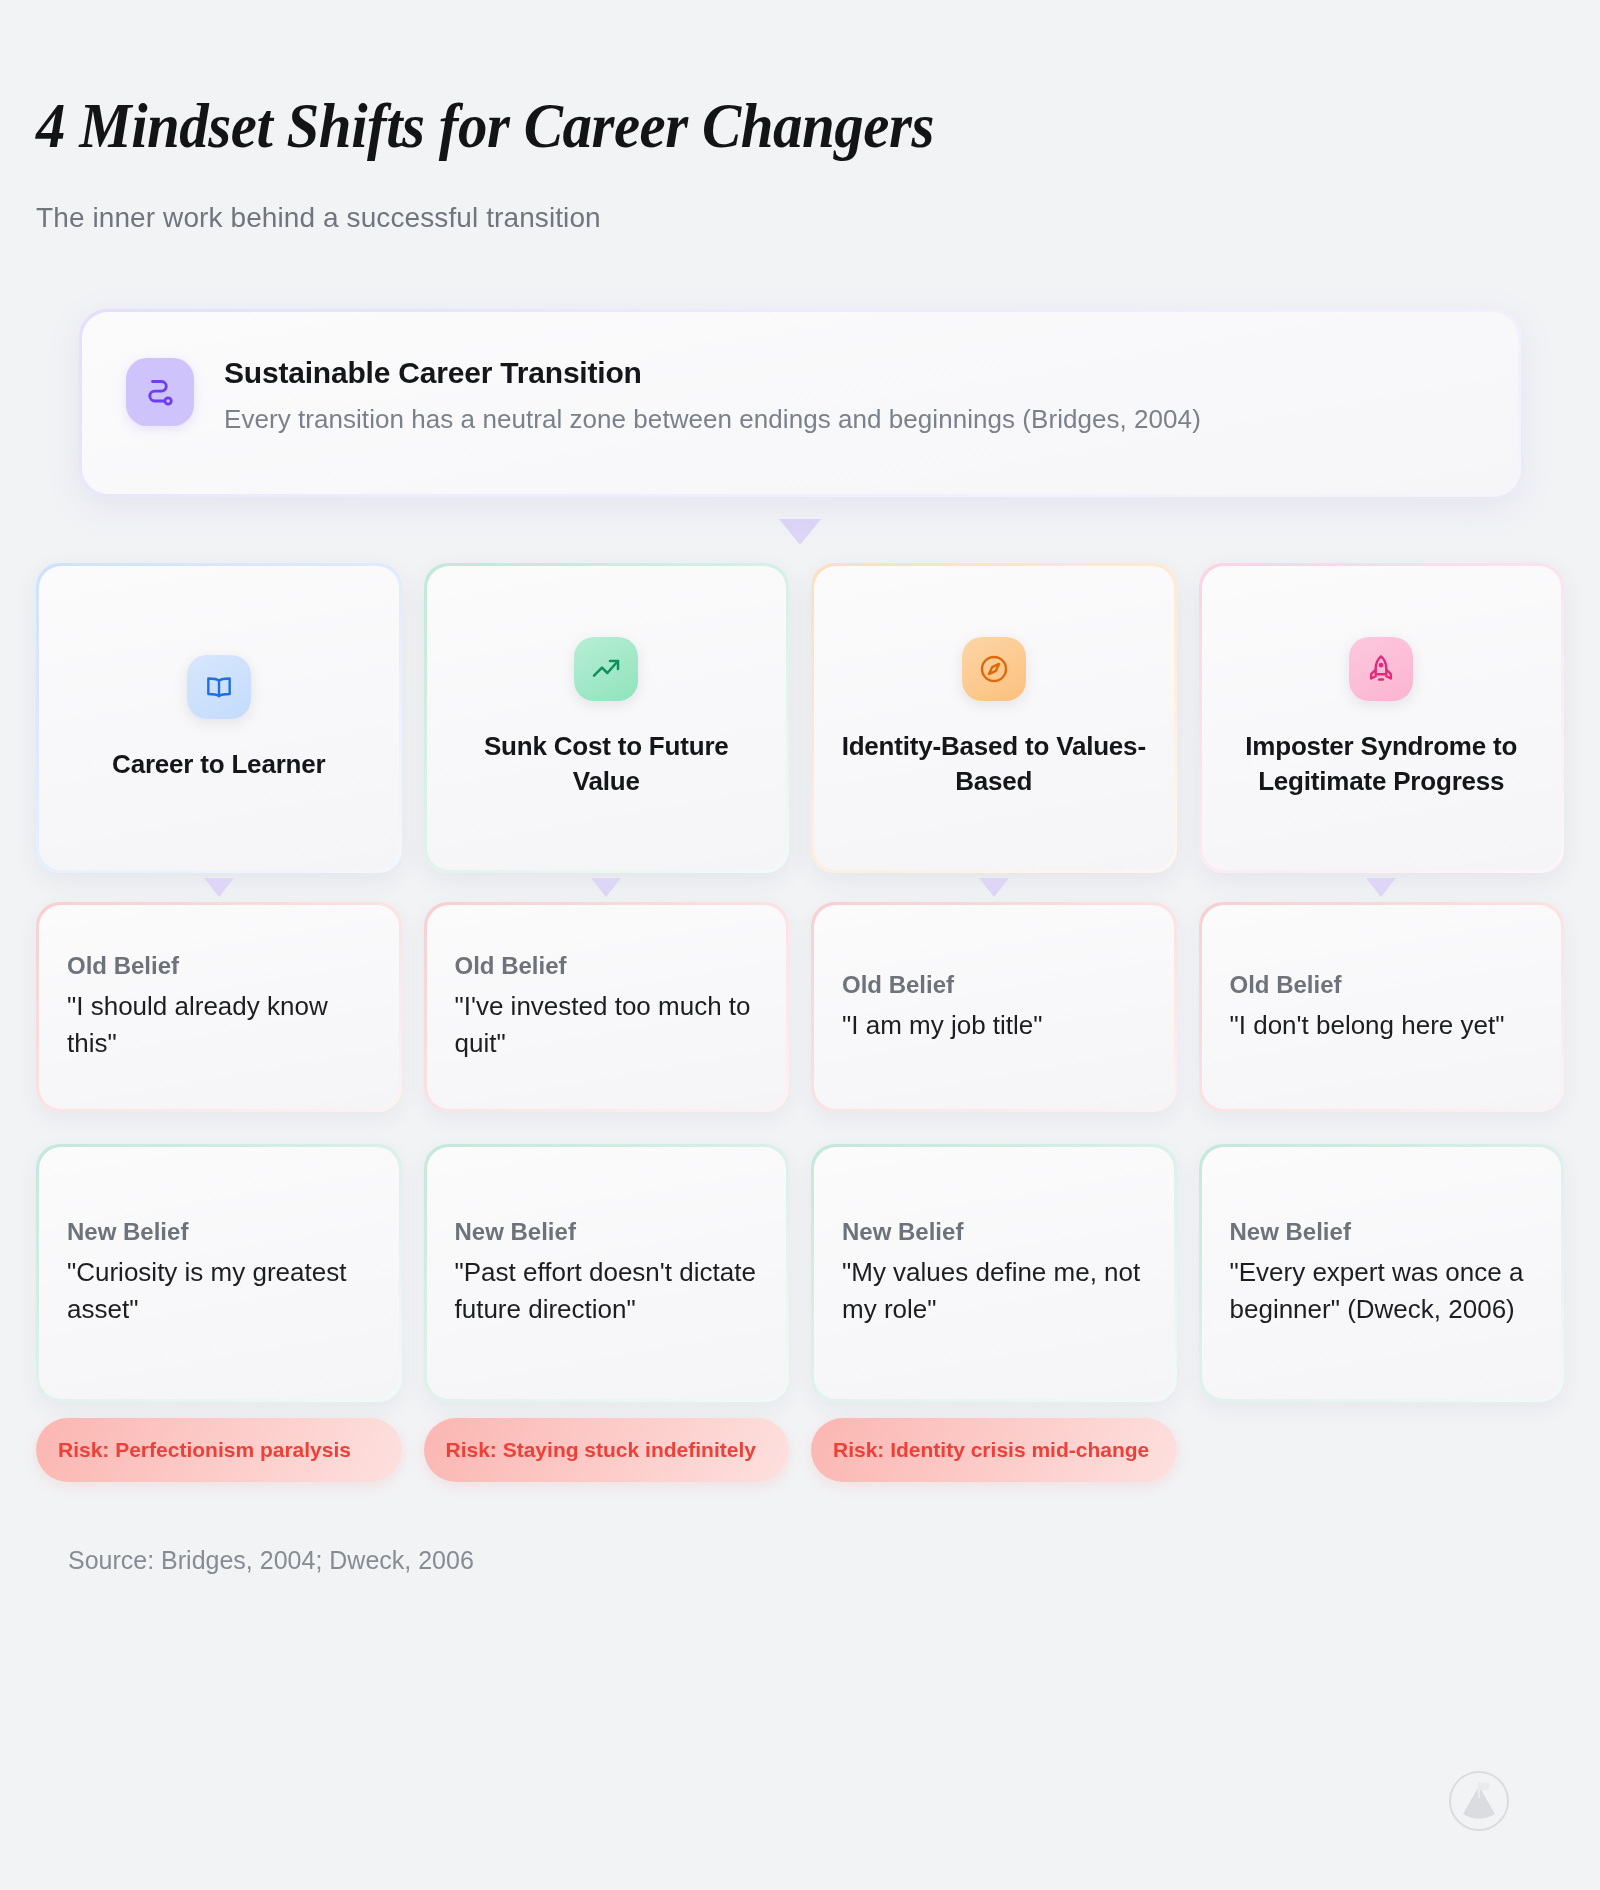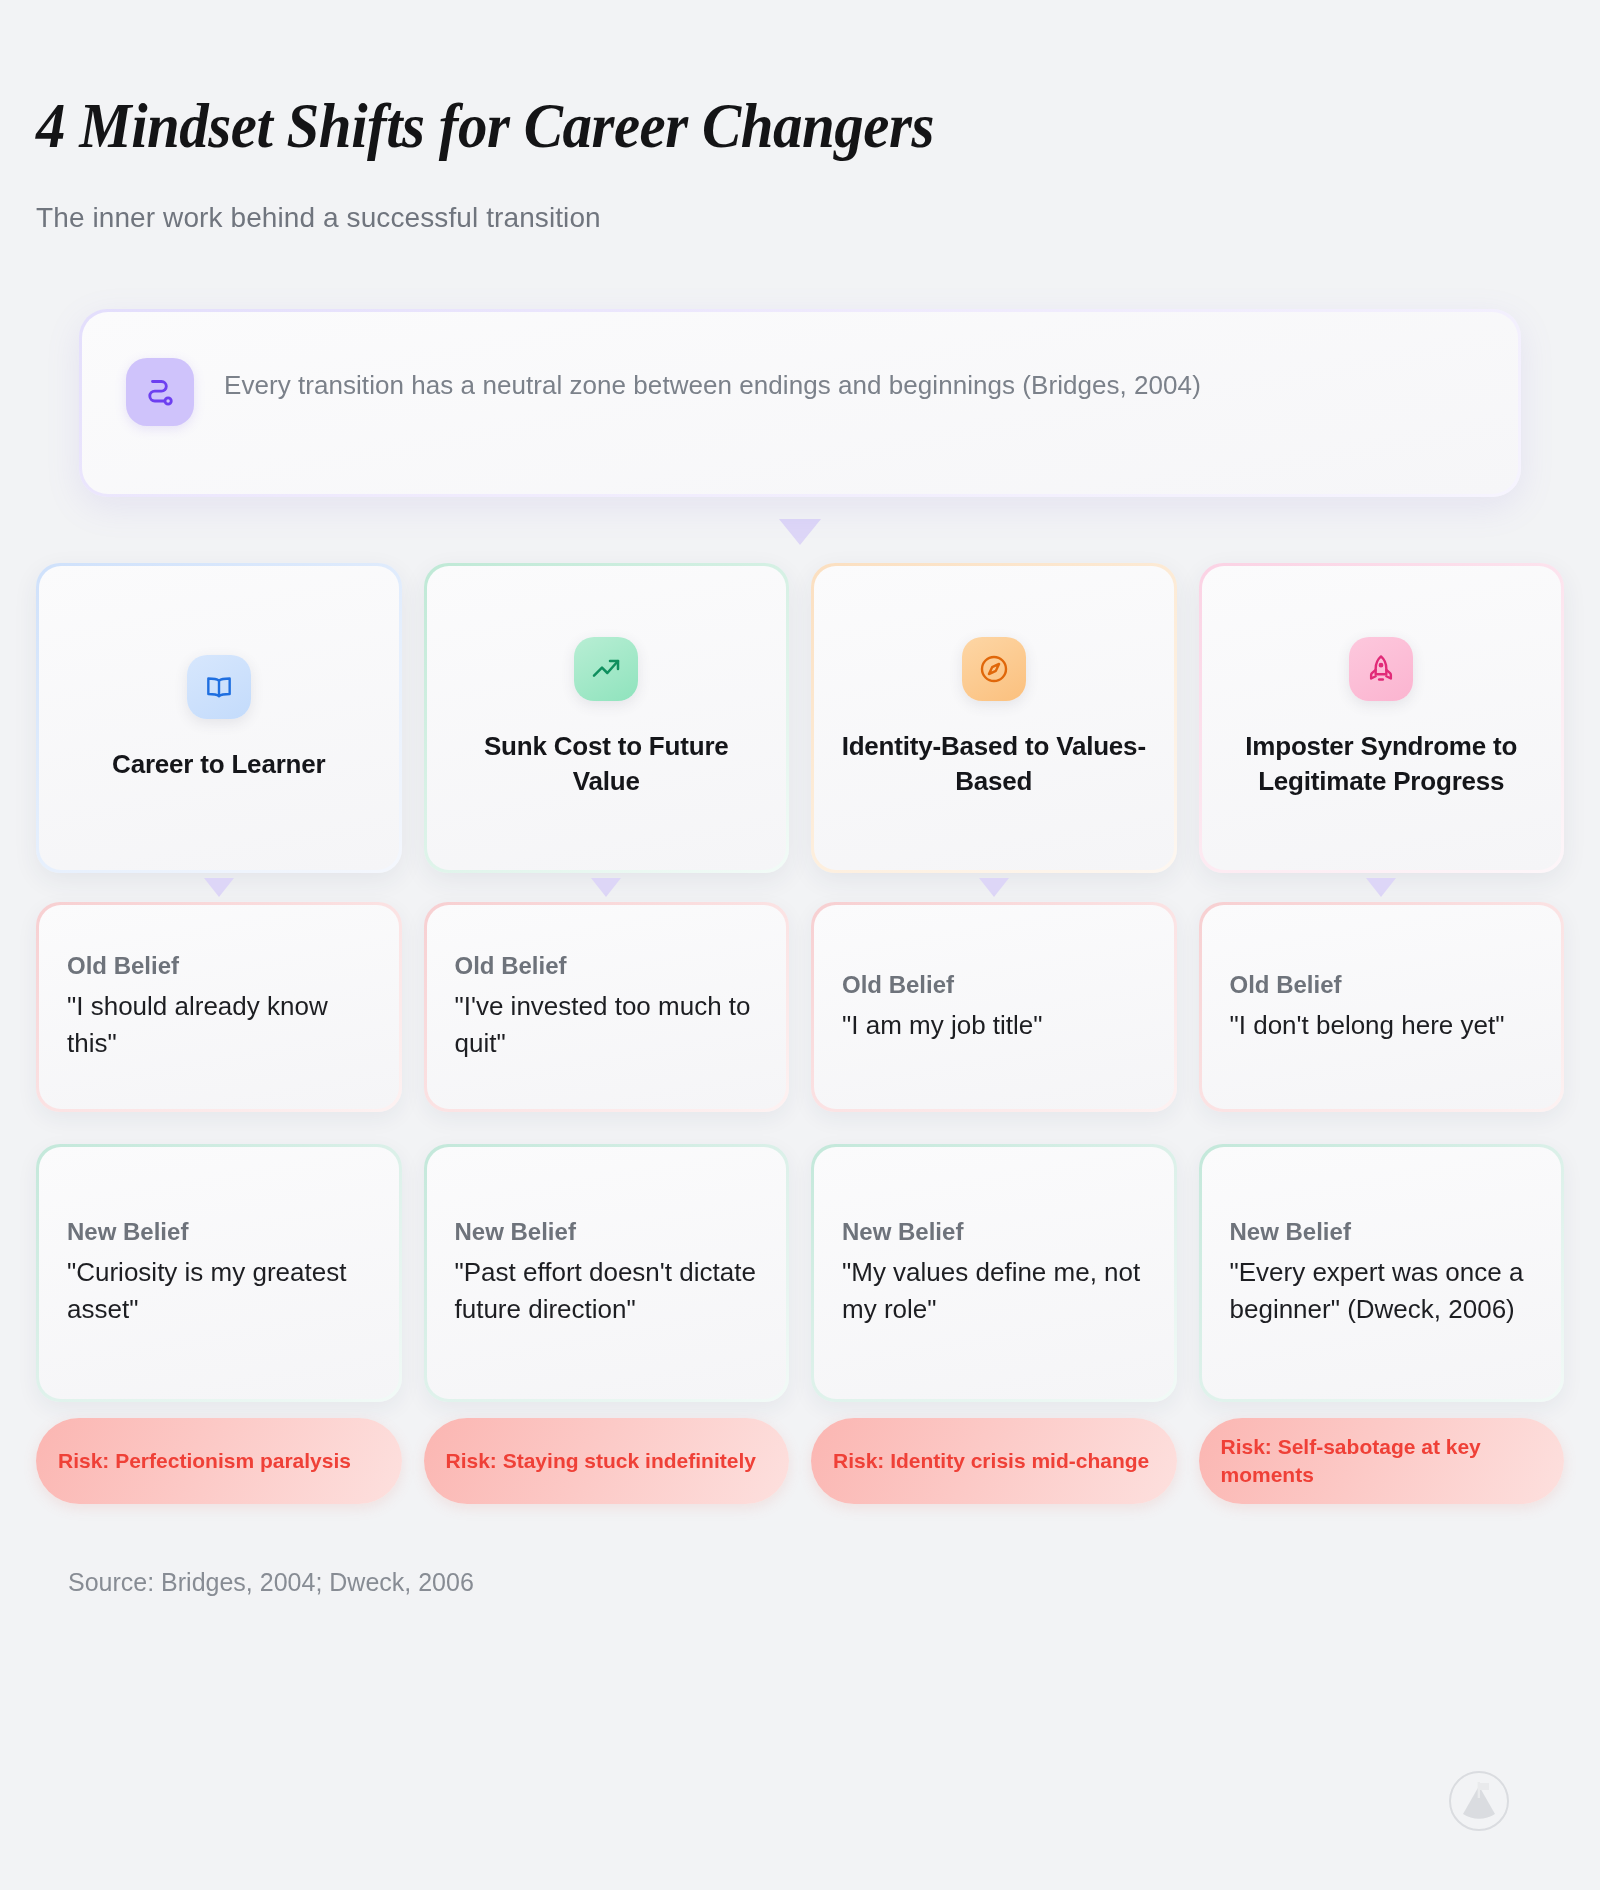--- a/index.html
+++ b/index.html
@@ -246,20 +246,21 @@
   <div class="banner-wrap">
     <div class="banner">
       <div class="banner-inner">
         <div class="banner-icon">
           <svg width="36" height="36" viewBox="0 0 24 24" fill="none" stroke="#6d3ff0" stroke-width="1.9" stroke-linecap="round" stroke-linejoin="round">
             <path d="M7 5h6a3.2 3.2 0 0 1 0 6.4H8.5A3.3 3.3 0 0 0 8.5 18H15"></path>
             <circle cx="17.4" cy="18" r="2.1"></circle>
           </svg>
         </div>
         <div class="banner-text">
+          <div class="banner-title">Sustainable Career Transition</div>
           <div class="banner-sub">Every transition has a neutral zone between endings and beginnings (Bridges, 2004)</div>
         </div>
       </div>
     </div>
   </div>
 
   <div class="big-arrow">
     <div class="tri-big"></div>
   </div>
 
@@ -382,21 +383,20 @@
         <div class="belief-kind">New Belief</div>
         <div class="belief-text">"Every expert was once a beginner" (Dweck, 2006)</div>
       </div>
     </div>
   </div>
 
   <div class="grid risk-row">
     <div class="risk">Risk: Perfectionism paralysis</div>
     <div class="risk">Risk: Staying stuck indefinitely</div>
     <div class="risk">Risk: Identity crisis mid-change</div>
-    <div class="risk">Risk: Self-sabotage at key moments</div>
   </div>
 
   <div class="source">Source: Bridges, 2004; Dweck, 2006</div>
 
   <div class="watermark">
     <svg width="62" height="62" viewBox="0 0 62 62">
       <circle cx="31" cy="31" r="29" fill="none" stroke="#d9dbdf" stroke-width="2"></circle>
       <path d="M31 16 L47 44 A29 29 0 0 1 15 44 Z" fill="#d9dbdf"></path>
       <rect x="29.6" y="12" width="2.4" height="16" fill="#e9eaec"></rect>
       <path d="M32 13 h9 v7 h-9 z" fill="#e9eaec"></path>

